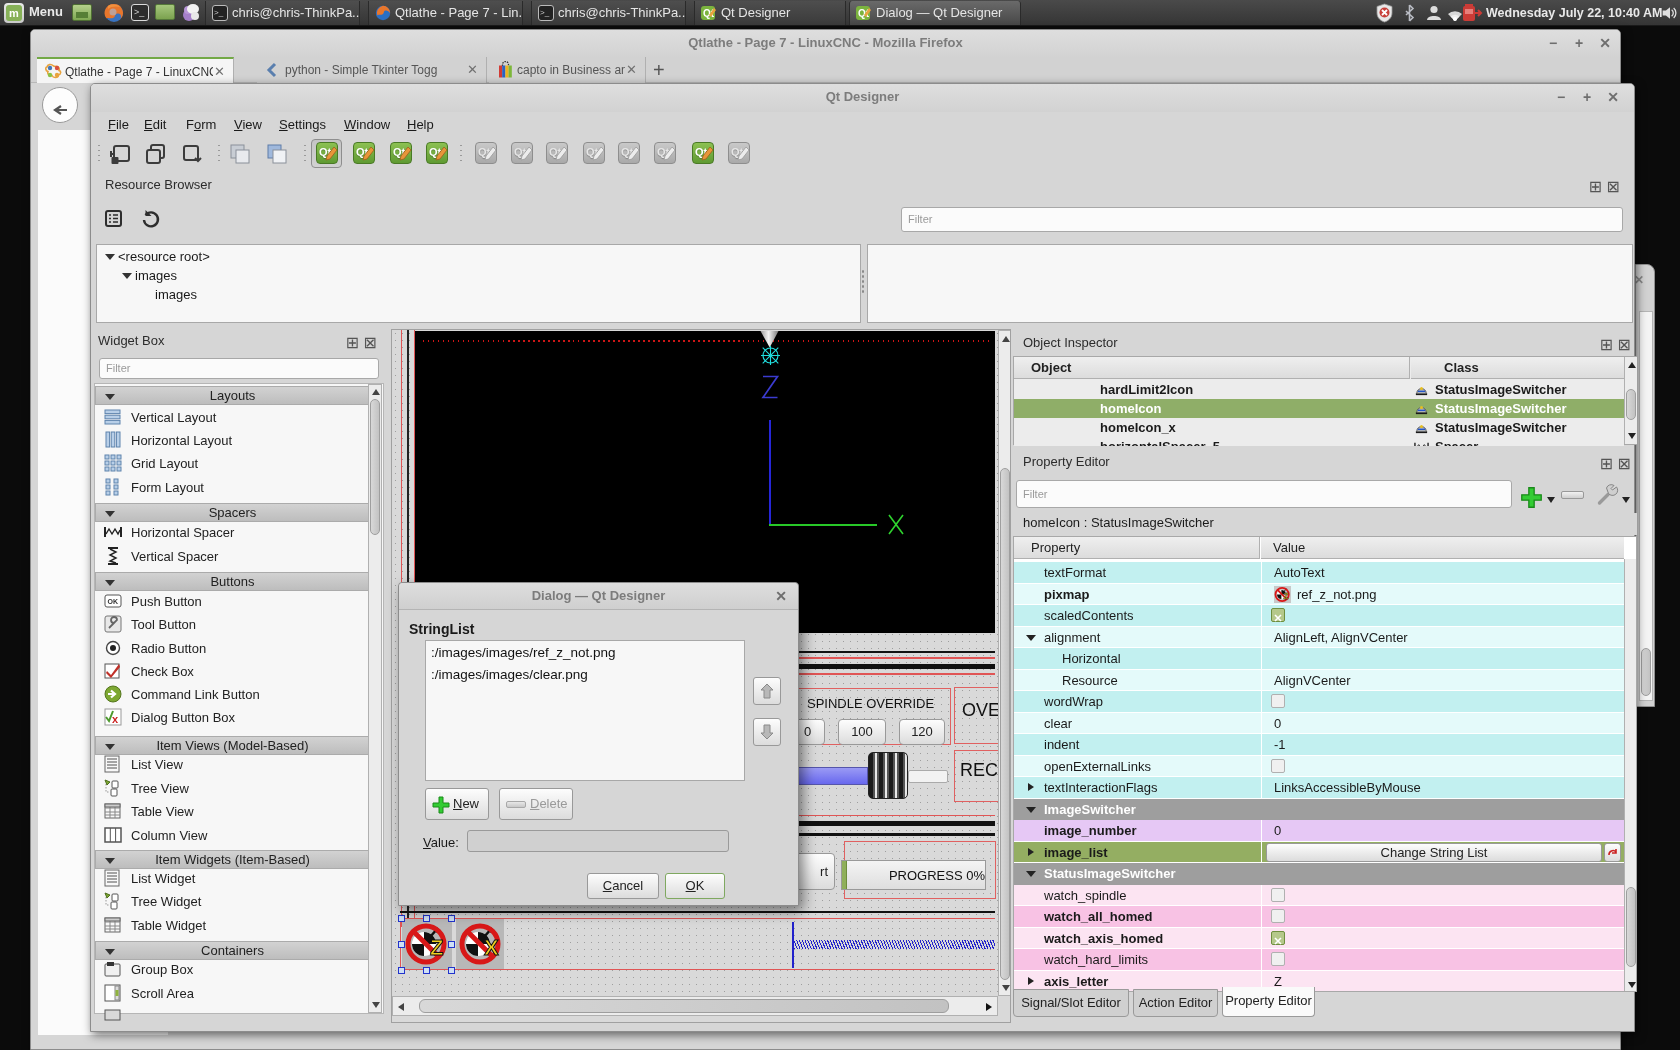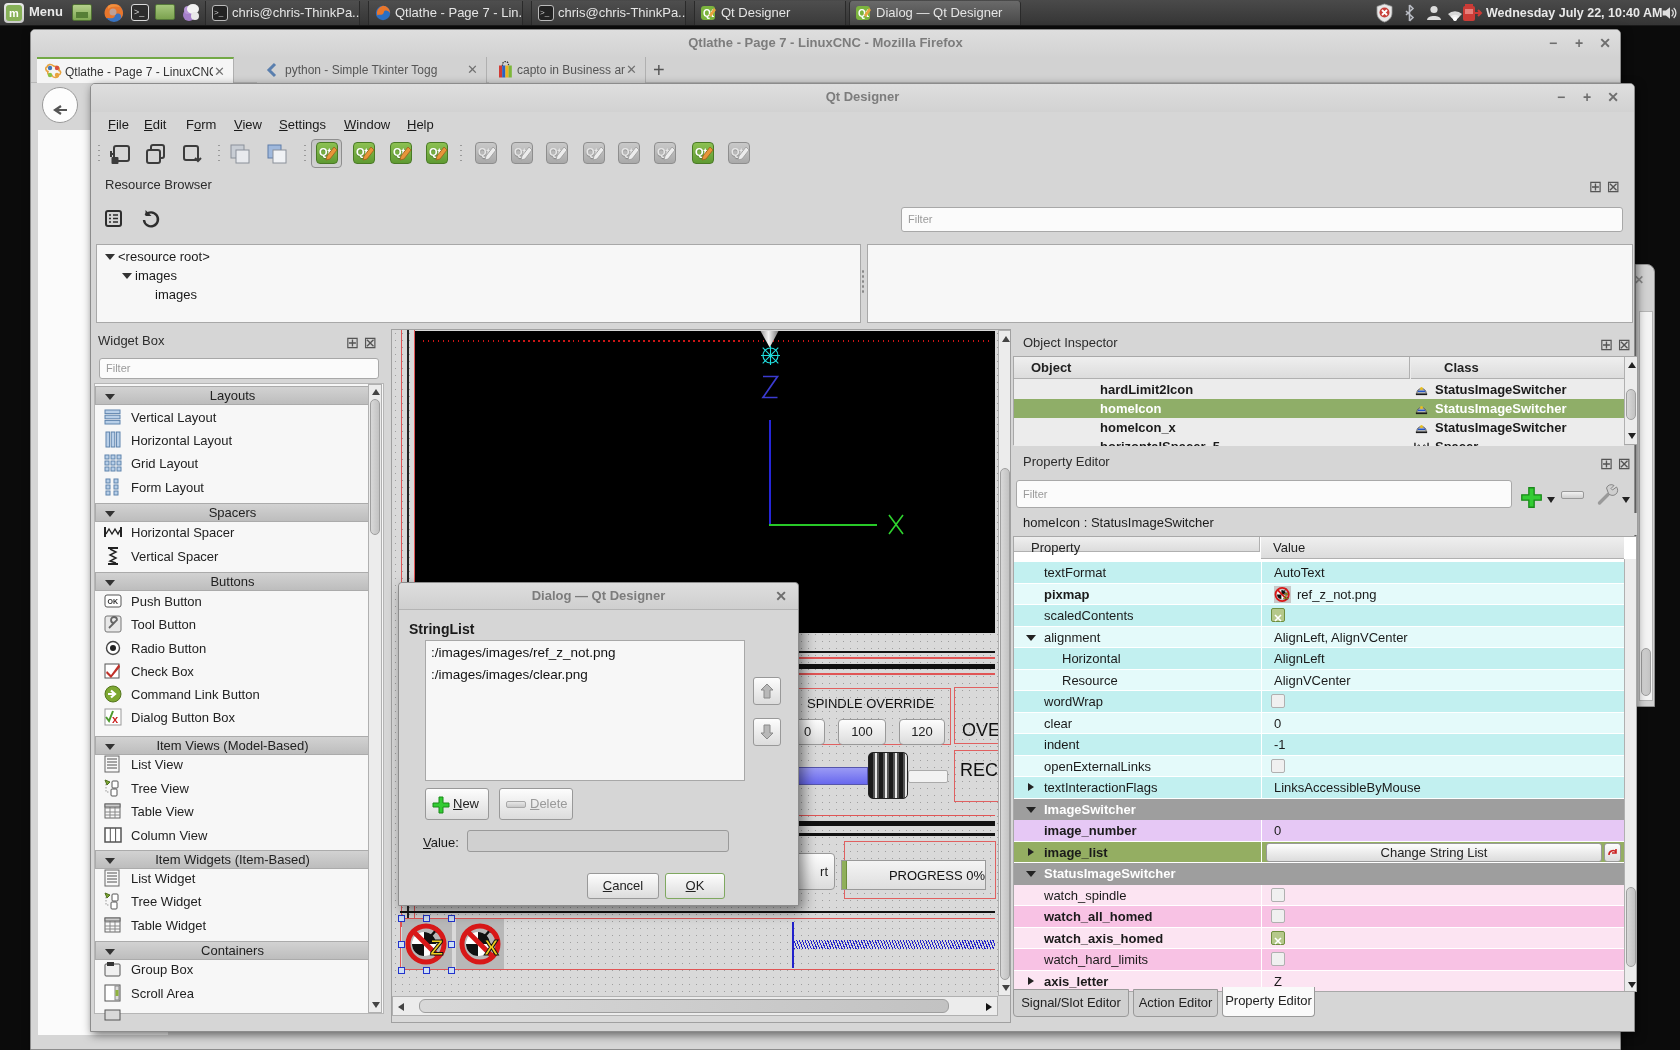--- a/index.html
+++ b/index.html
@@ -579,21 +579,21 @@
     <div class="abs rbox" style="left:404px; top:358px; width:155px; height:57px;"></div>
     <div class="btn abs" style="left:398px; top:389px; width:35px; height:26px; line-height:24px; border-radius:4px;">0</div>
     <div class="btn abs" style="left:446px; top:389px; width:48px; height:26px; line-height:24px; border-radius:4px;">100</div>
     <div class="btn abs" style="left:507px; top:389px; width:46px; height:26px; line-height:24px; border-radius:4px;">120</div>
 
     <div class="abs" style="left:400px; top:437px; width:76px; height:18px; background:linear-gradient(#9a9af5,#6868ee); border:1px solid #5555aa;"></div>
     <div class="abs" style="left:516px; top:440px; width:40px; height:13px; background:#f2f2f2; border:1px solid #aaa; border-radius:2px;"></div>
     <div class="abs" style="left:476px; top:422px; width:40px; height:47px; border-radius:5px; background:repeating-linear-gradient(90deg,#1a1a1a 0 4px,#555 4px 6px,#e8e8e8 6px 8px,#555 8px 10px); border:1px solid #222;"></div>
 
     <div class="abs rbox" style="left:562px; top:357px; width:70px; height:57px;"></div>
-    <div class="abs" style="left:570px; top:370px; font-size:18px; color:#111;margin-top:20px;">OVE</div>
+    <div class="abs" style="left:570px; top:370px; font-size:18px; color:#111;">OVE</div>
     <div class="abs rbox" style="left:562px; top:420px; width:70px; height:52px;"></div>
     <div class="abs" style="left:568px; top:430px; font-size:18px; color:#111;">REC</div>
 
     <div class="abs" style="left:8px; top:484.5px; width:595px; height:1.5px; background:#e05555;"></div>
     <div class="abs" style="left:8px; top:491px; width:595px; height:5px; background:#111;"></div>
     <div class="abs" style="left:8px; top:503px; width:595px; height:3px; background:#111;"></div>
 
     <div class="abs rbox" style="left:452px; top:511px; width:152px; height:58px;"></div>
     <div class="btn abs" style="left:396px; top:523px; width:47px; height:37px; line-height:35px; text-align:right; padding-right:6px; border-radius:4px;">rt</div>
     <div class="abs" style="left:449px; top:530px; width:145px; height:30px; background:linear-gradient(#f4f4f4,#dedede); border:1px solid #999;">
@@ -715,21 +715,21 @@
     <div class="abs" style="left:550px; top:42px; width:23px; height:8px; background:linear-gradient(#f2f2f2,#cfcfcf); border:1px solid #999; border-radius:2px;"></div>
     <svg class="abs" style="left:584px; top:33px;" width="24" height="24" viewBox="0 0 24 24">
         <path d="M4.5 21 L13 12.5" stroke="#9a9a9a" stroke-width="3.4" stroke-linecap="round"></path>
         <path d="M11.5 6 a5 5 0 0 1 7.5-2.5 L16 6.5 L17.5 8 L21.5 5 a5 5 0 0 1-8 6.5 z" fill="#cfcfcf" stroke="#858585" stroke-width="1"></path>
       </svg>
     <div class="arrow" style="left:611px; top:48px; border-left:4px solid transparent; border-right:4px solid transparent; border-top:6px solid #222;"></div>
     <div class="abs" style="left:2px; top:64px; width:624px; height:22px; background:#d6d6d6; font-size:13px; color:#1a1a1a;">
         <span class="abs" style="left:10px; top:2px;">homeIcon : StatusImageSwitcher</span>
       </div>
     <div class="abs" style="left:2px; top:87px; width:624px; height:456px; background:#fff; border:1px solid #a8a8a8; overflow:hidden;">
-      <div class="abs" style="left:0; top:0; width:246px; height:15px; background:linear-gradient(#efefef,#dcdcdc); border-right:1px solid #b0b0b0; border-bottom:1px solid #b0b0b0; font-size:13px; color:#222; padding:3px 0 0 17px;">Property</div>
+      <div class="abs" style="left:0; top:0; width:246px; height:22px; background:linear-gradient(#efefef,#dcdcdc); border-right:1px solid #b0b0b0; border-bottom:1px solid #b0b0b0; font-size:13px; color:#222; padding:3px 0 0 17px;">Property</div>
       <div class="abs" style="left:247px; top:0; width:363px; height:22px; background:linear-gradient(#efefef,#dcdcdc); border-bottom:1px solid #b0b0b0; font-size:13px; color:#222; padding:3px 0 0 12px;">Value</div>
       <div class="prow" style="top:25px; background:#c2f0f0;">
           <span class="nm">textFormat</span>
           <span class="vl">AutoText</span>
         </div>
       <div class="prow b" style="top:46.5px; background:#e4fafa;">
           <span class="nm">pixmap</span>
           <span class="vl" style="padding-left:34px;">ref_z_not.png</span>
         <svg class="abs" style="left:260px; top:2px;" width="17" height="17" viewBox="0 0 46 46">
             <rect x="0" y="0" width="46" height="46" fill="#c8c8c8"></rect>
@@ -748,21 +748,20 @@
               <path d="M3 3 L9 9 M9 3 L3 9" stroke="#fff" stroke-width="1.6"></path>
             </svg></div>
         </div>
       <div class="prow" style="top:89.5px; background:#e4fafa;">
           <div class="tri-d" style="left:12px; top:8px;"></div>
           <span class="nm">alignment</span>
           <span class="vl">AlignLeft, AlignVCenter</span>
         </div>
       <div class="prow" style="top:111px; background:#c2f0f0;">
           <span class="nm" style="left:48px;">Horizontal</span>
-          <span class="vl">AlignLeft</span>
         </div>
       <div class="prow" style="top:132.5px; background:#e4fafa;">
           <span class="nm" style="left:48px;">Resource</span>
           <span class="vl">AlignVCenter</span>
         </div>
       <div class="prow" style="top:154px; background:#c2f0f0;">
           <span class="nm">wordWrap</span>
           <div class="cb"></div>
         </div>
       <div class="prow" style="top:175.5px; background:#e4fafa;">

